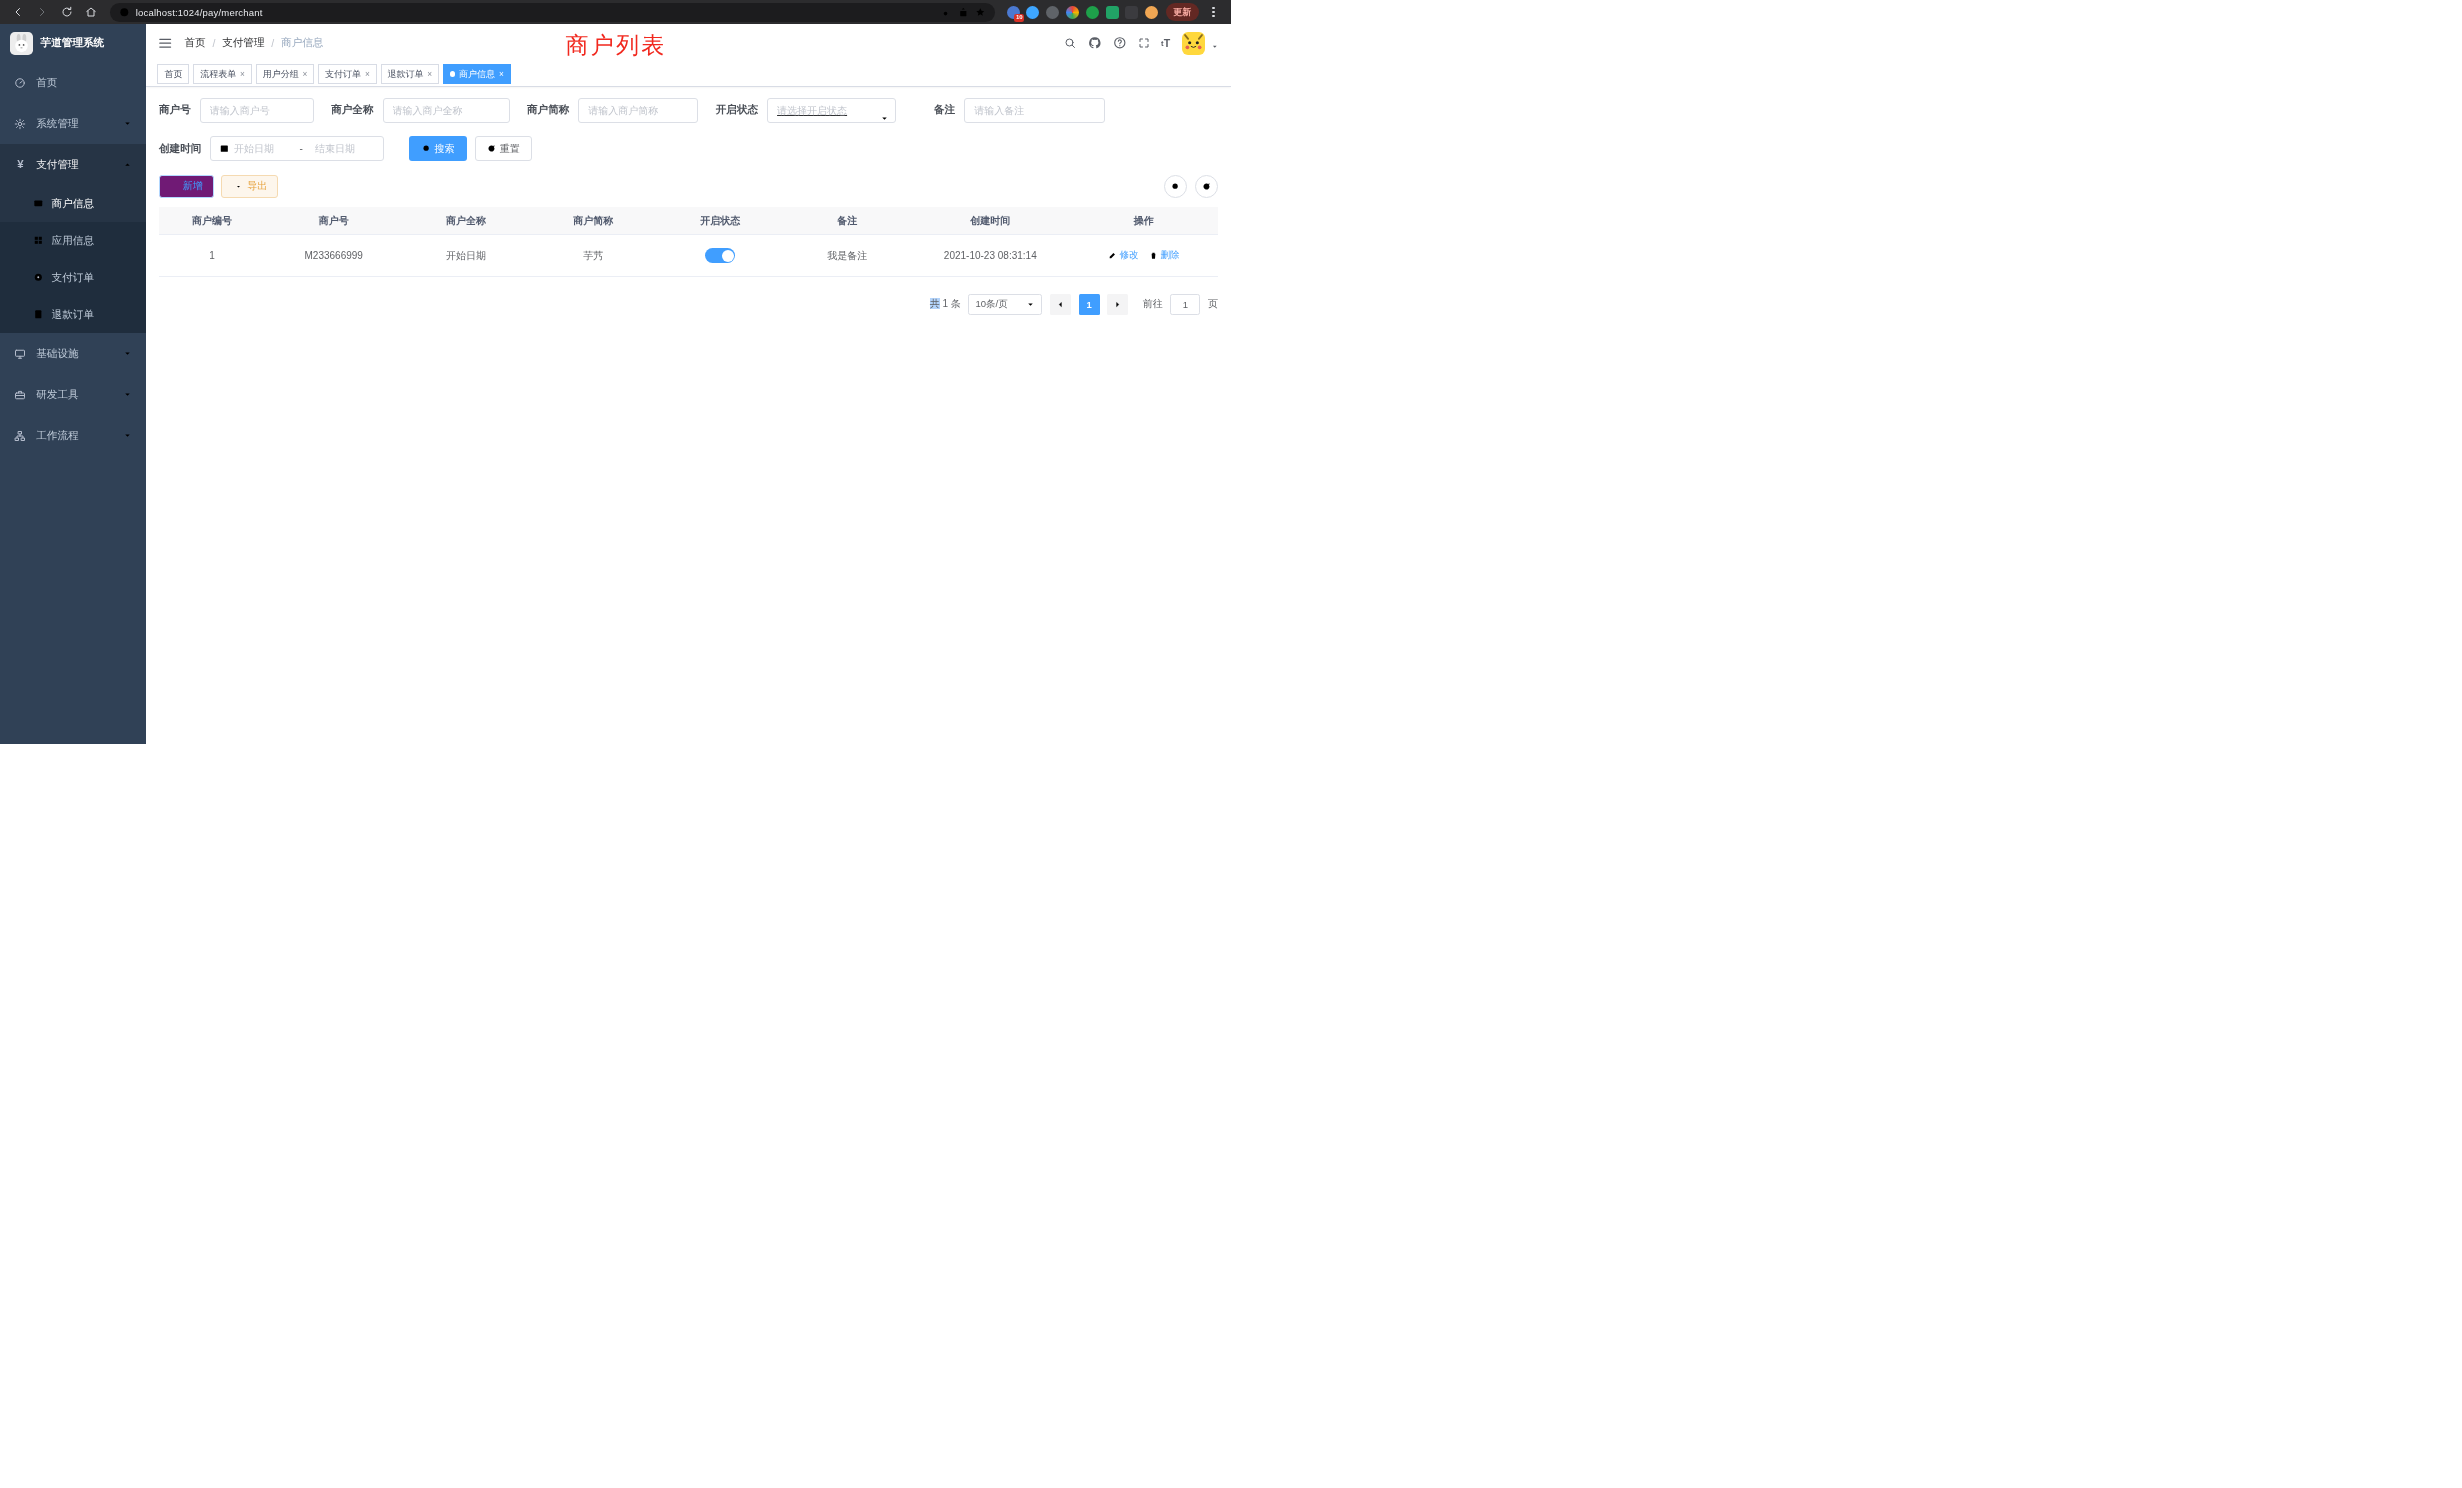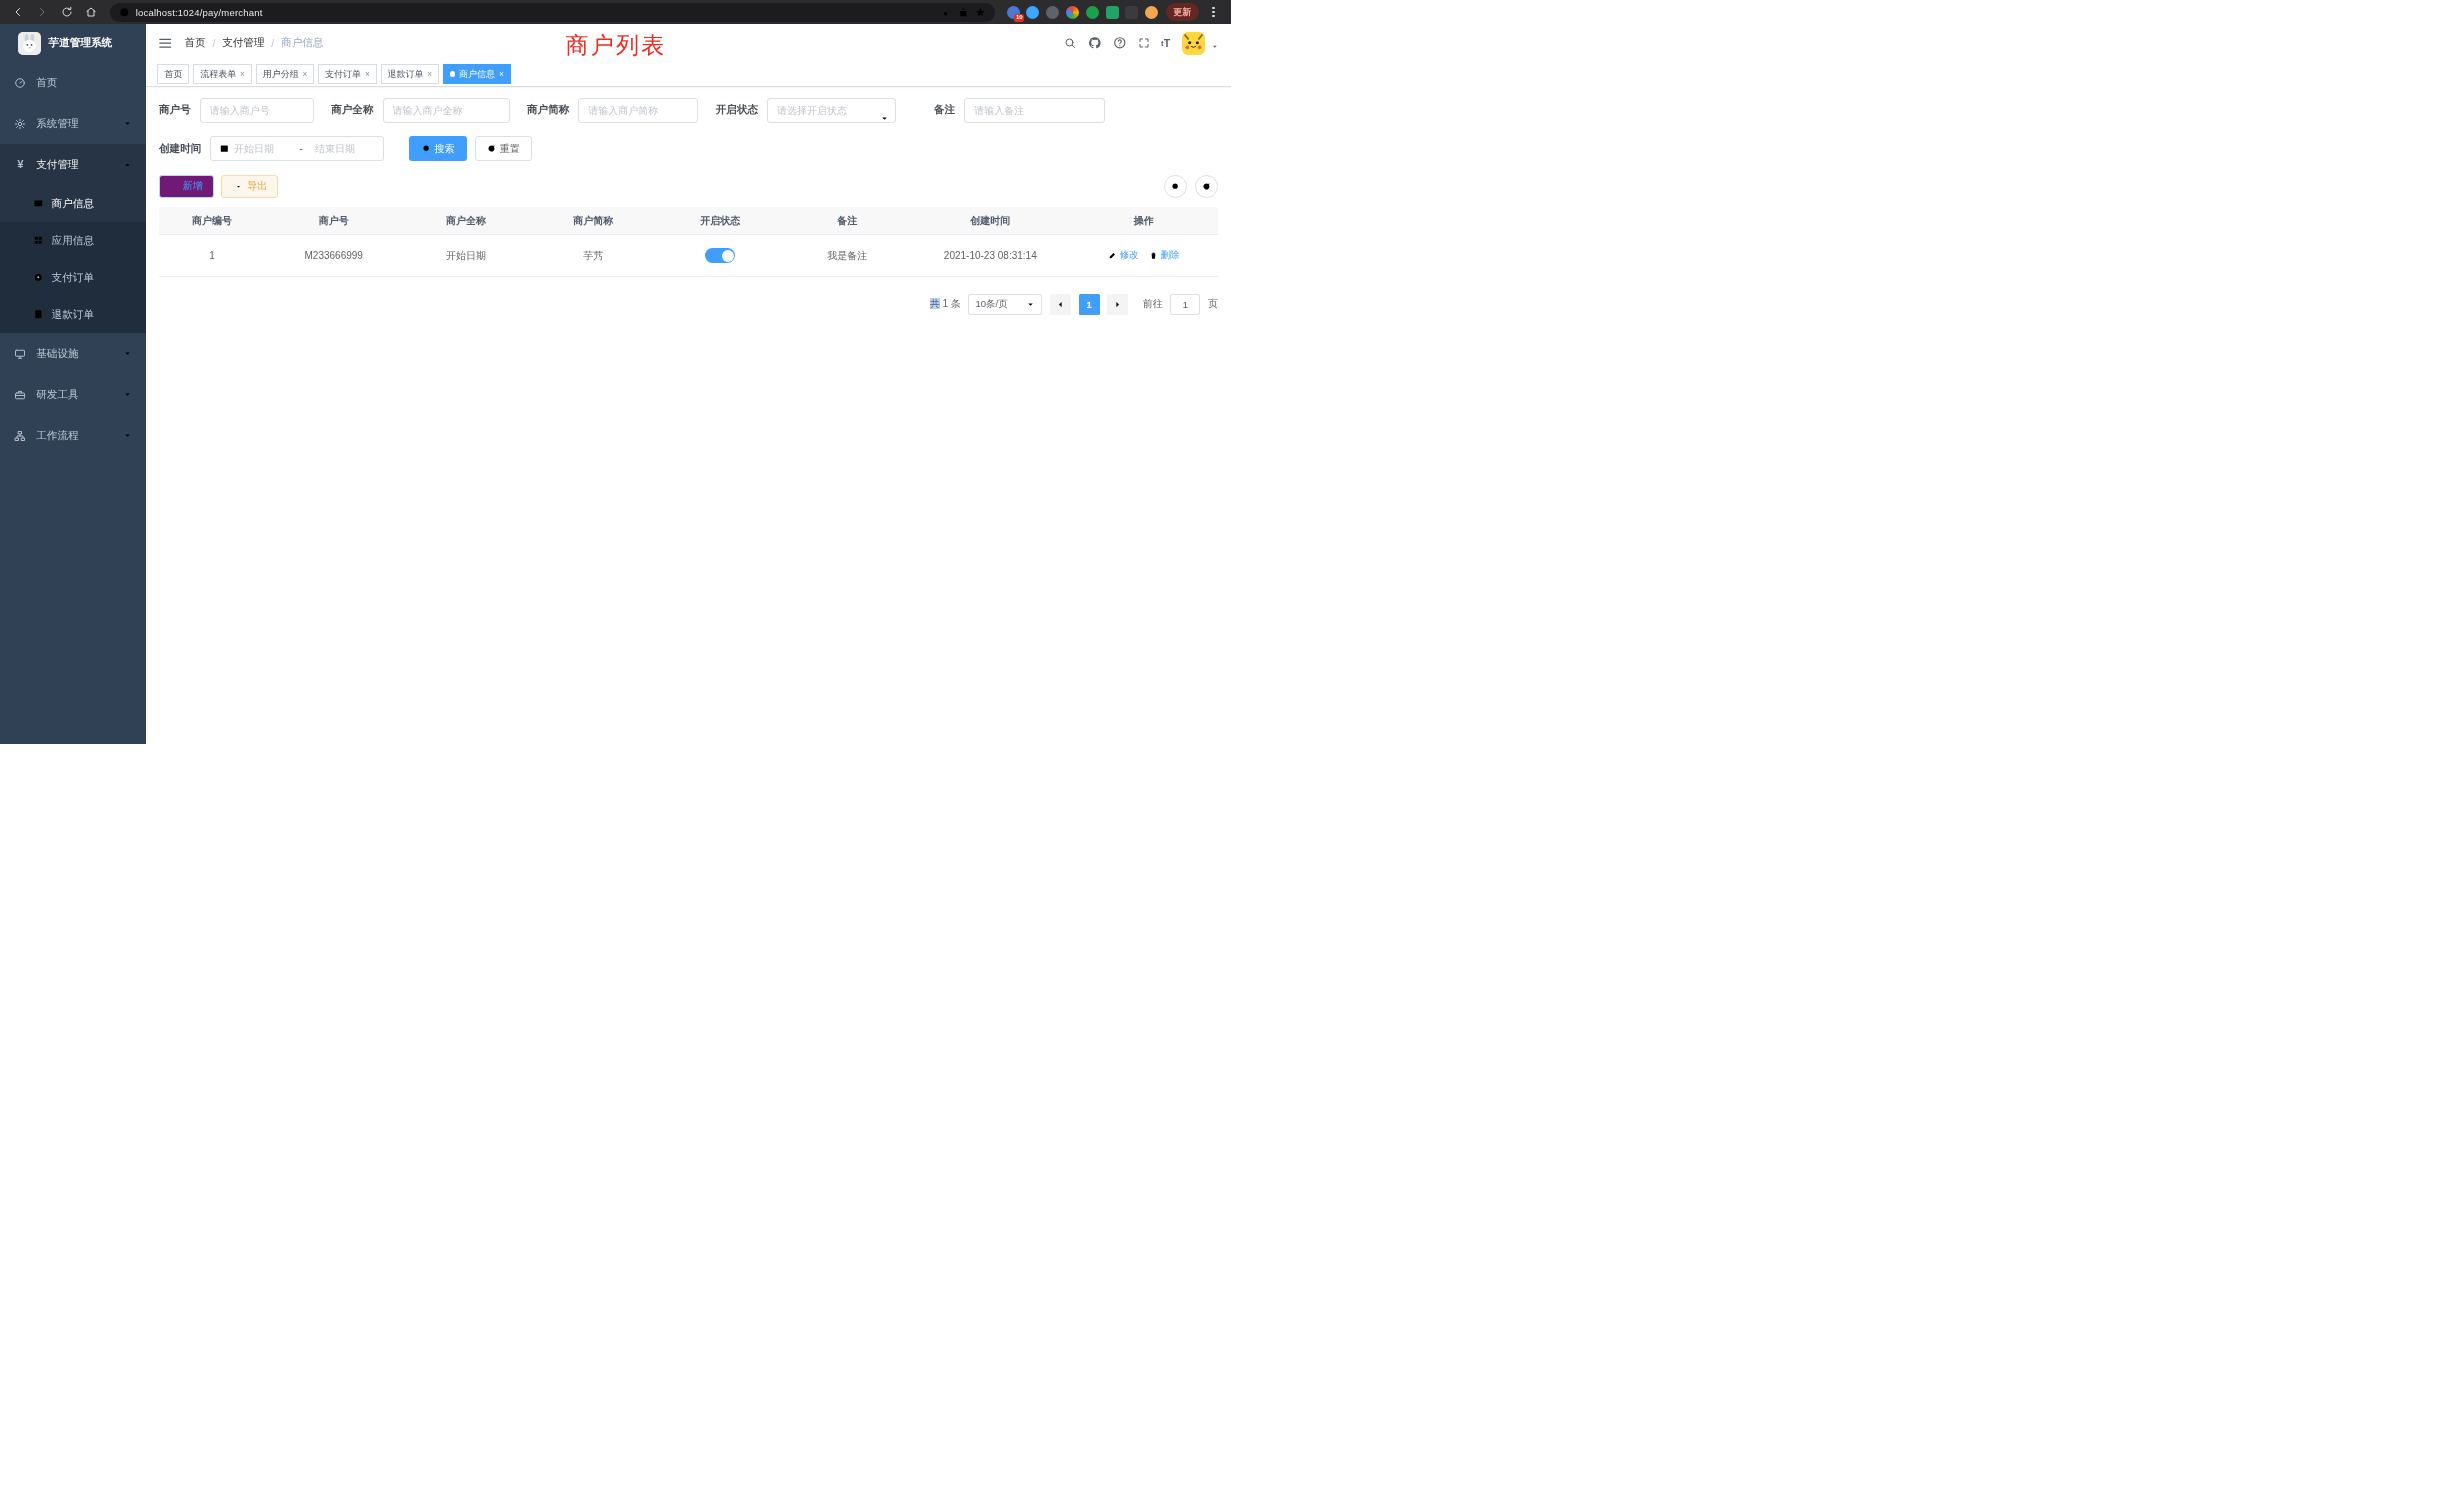--- a/index.html
+++ b/index.html
@@ -23,21 +23,21 @@
   .badge { position:absolute; bottom:-3px; right:-4.5px; background:#d93025; color:#fff; font-size:6px; line-height:7.6px; padding:0 1.5px; border-radius:2.3px; font-weight:700; }
   .update-pill { background:#632823; color:#f6a9a0; font-size:9px; font-weight:600; padding:2.3px 7.6px; border-radius:9px; flex:0 0 auto; }
   .dots { display:flex; flex-direction:column; gap:1.9px; align-items:center; width:13.6px; }
   .dots i { width:2.3px; height:2.3px; border-radius:50%; background:#dadce0; }
 
   
   .workspace { flex:1 1 auto; display:flex; min-height:0; }
 
   
   .sidebar { width:146px; flex:0 0 146px; background:#304156; color:#bfcbd9; overflow:hidden; }
-  .logo { height:38px; display:flex; align-items:center; padding:0 18px; gap:7.6px; }
+  .logo { height:38px; display:flex; align-items:center; padding:0 10px; gap:7.6px; }
   .logo-title { color:#fff; font-size:10.6px; font-weight:700; white-space:nowrap; }
   .m-item { height:41px; display:flex; align-items:center; padding:0 13.6px; font-size:10.6px; cursor:pointer; gap:9px; }
   .m-item .micon { width:13.6px; display:flex; justify-content:center; color:#b4bccc; }
   .m-item .chev { margin-left:auto; color:#9aa7b9; display:flex; }
   .m-item.parent-open { background:#263445; color:#f4f4f5; }
   .submenu { background:#1f2d3d; }
   .s-item { height:37px; display:flex; align-items:center; padding:0 13.6px 0 32px; font-size:10.6px; gap:7.6px; cursor:pointer; color:#bfcbd9; }
   .s-item .micon { width:12px; display:flex; justify-content:center; color:#b4bccc; }
   .s-item.active { background:#263445; color:#fff; }
   .s-item.active .micon { color:#fff; }
@@ -67,21 +67,21 @@
   .tag.active .x { color:#fff; }
   .tag .dot { width:5.3px; height:5.3px; border-radius:50%; background:#fff; }
 
   
   .content { padding:10.6px 13px 0; flex:1 1 auto; overflow:hidden; }
   .frow { display:flex; align-items:center; margin-bottom:13.6px; }
   .f-item { display:flex; align-items:center; margin-right:17.4px; }
   .f-label { font-size:10.6px; color:#4a4f57; font-weight:600; margin-right:9px; white-space:nowrap; }
   .inp { height:25px; border:0.8px solid #dcdfe6; border-radius:3px; padding:0 9px; font-size:10px; color:#606266; background:#fff; outline:none; font-family:inherit; }
   .inp::placeholder { color:#c0c4cc; }
-  .sel { position:relative; display:flex; align-items:flex-end; }
+  .sel { position:relative; display:flex; align-items:flex-end;text-decoration:underline; }
   .sel .inp { padding-right:21px; width:100%; }
   .sel .sel-chev { position:absolute; right:6.8px; color:#c0c4cc; display:flex; pointer-events:none; }
   .daterange { width:174px; height:25px; border:0.8px solid #dcdfe6; border-radius:3px; display:flex; align-items:center; padding:0 7.6px; gap:4.5px; font-size:10px; }
   .daterange .ph { color:#c0c4cc; flex:1 1 auto; }
   .daterange .ph.end { padding-left:7.6px; }
   .daterange .dsep { color:#606266; }
   .cal { color:#c0c4cc; display:flex; }
   .btn { height:25px; display:inline-flex; align-items:center; justify-content:center; gap:3.8px; border-radius:3px; font-size:10px; padding:0 11.4px; cursor:pointer; border:0.8px solid transparent; font-family:inherit; }
   .btn-primary { background:#409EFF; color:#fff; margin-left:7.6px; }
   .btn-default { background:#fff; color:#606266; border-color:#dcdfe6; margin-left:7.6px; }

